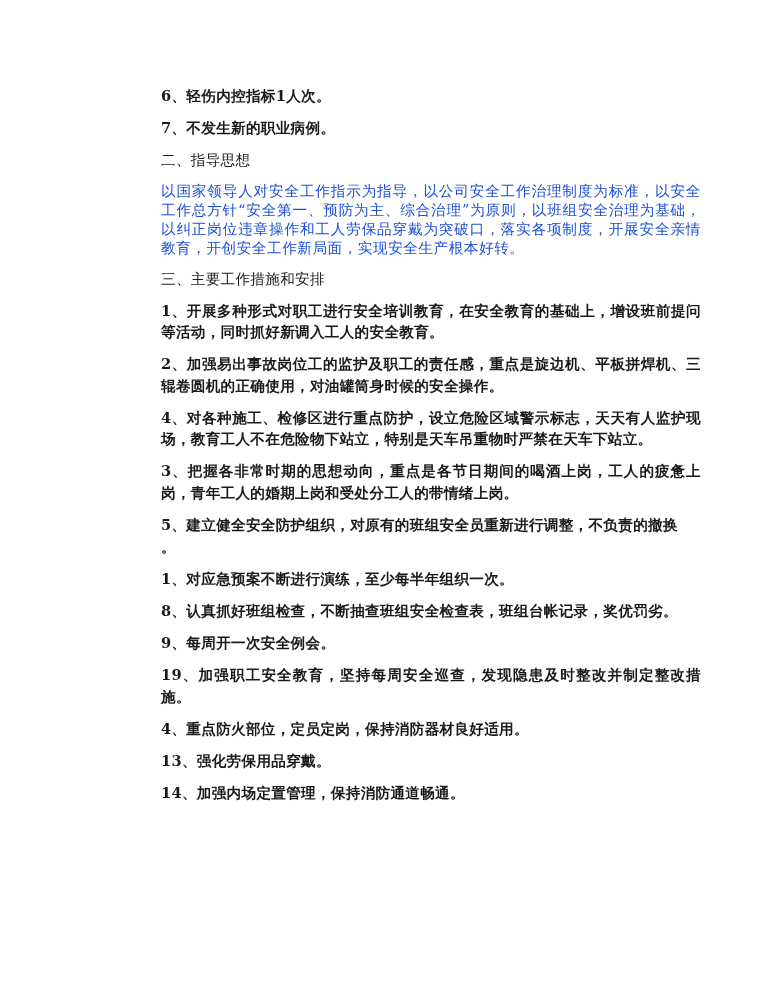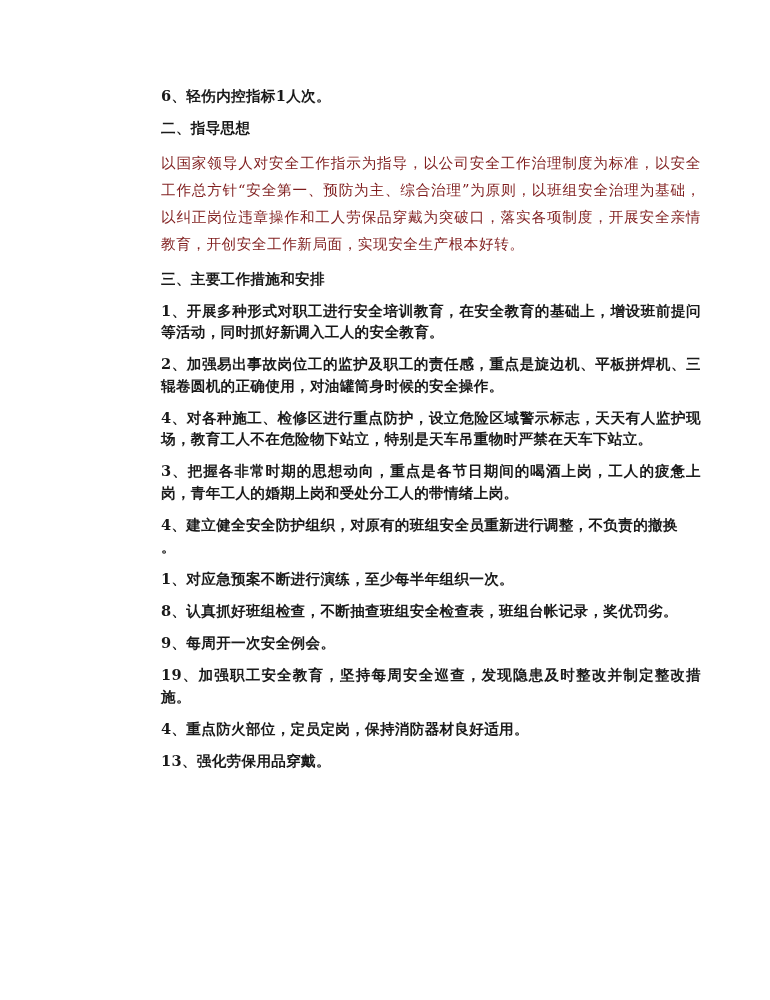--- a/index.html
+++ b/index.html
@@ -27,47 +27,49 @@
       line-height: 21.5px;
       margin: 0 0 10.5px 0;
       letter-spacing: 0.3px;
       text-align: justify;
       text-justify: inter-character;
       font-weight: bold;
       color: #1a1a1a;
     }
     .p.regular {
       font-weight: normal;
-      color: #7f1d1d;
+      color: #1d4ed8;
       letter-spacing: 0.55px;
-      line-height: 27px;
+      line-height: 19px;
     }
     .p.heading {
-      font-weight: bold;
+      font-weight: normal;
     }
     .p .orphan {
       display: block;
       margin-top: 1px;
     }
   </style>
 </head>
 <body>
 
 <div class="page">
   <p class="p">6、轻伤内控指标1人次。</p>
+  <p class="p">7、不发生新的职业病例。</p>
 
   <p class="p heading">二、指导思想</p>
   <p class="p regular">以国家领导人对安全工作指示为指导，以公司安全工作治理制度为标准，以安全工作总方针“安全第一、预防为主、综合治理”为原则，以班组安全治理为基础，以纠正岗位违章操作和工人劳保品穿戴为突破口，落实各项制度，开展安全亲情教育，开创安全工作新局面，实现安全生产根本好转。</p>
 
   <p class="p heading">三、主要工作措施和安排</p>
 
   <p class="p">1、开展多种形式对职工进行安全培训教育，在安全教育的基础上，增设班前提问等活动，同时抓好新调入工人的安全教育。</p>
   <p class="p">2、加强易出事故岗位工的监护及职工的责任感，重点是旋边机、平板拼焊机、三辊卷圆机的正确使用，对油罐筒身时候的安全操作。</p>
   <p class="p">4、对各种施工、检修区进行重点防护，设立危险区域警示标志，天天有人监护现场，教育工人不在危险物下站立，特别是天车吊重物时严禁在天车下站立。</p>
   <p class="p">3、把握各非常时期的思想动向，重点是各节日期间的喝酒上岗，工人的疲惫上岗，青年工人的婚期上岗和受处分工人的带情绪上岗。</p>
-  <p class="p"><span>4、建立健全安全防护组织，对原有的班组安全员重新进行调整，不负责的撤换</span><span class="orphan">。</span></p>
+  <p class="p"><span>5、建立健全安全防护组织，对原有的班组安全员重新进行调整，不负责的撤换</span><span class="orphan">。</span></p>
   <p class="p">1、对应急预案不断进行演练，至少每半年组织一次。</p>
   <p class="p">8、认真抓好班组检查，不断抽查班组安全检查表，班组台帐记录，奖优罚劣。</p>
   <p class="p">9、每周开一次安全例会。</p>
   <p class="p">19、加强职工安全教育，坚持每周安全巡查，发现隐患及时整改并制定整改措施。</p>
   <p class="p">4、重点防火部位，定员定岗，保持消防器材良好适用。</p>
   <p class="p">13、强化劳保用品穿戴。</p>
+  <p class="p">14、加强内场定置管理，保持消防通道畅通。</p>
 </div>
 
 </body></html>

